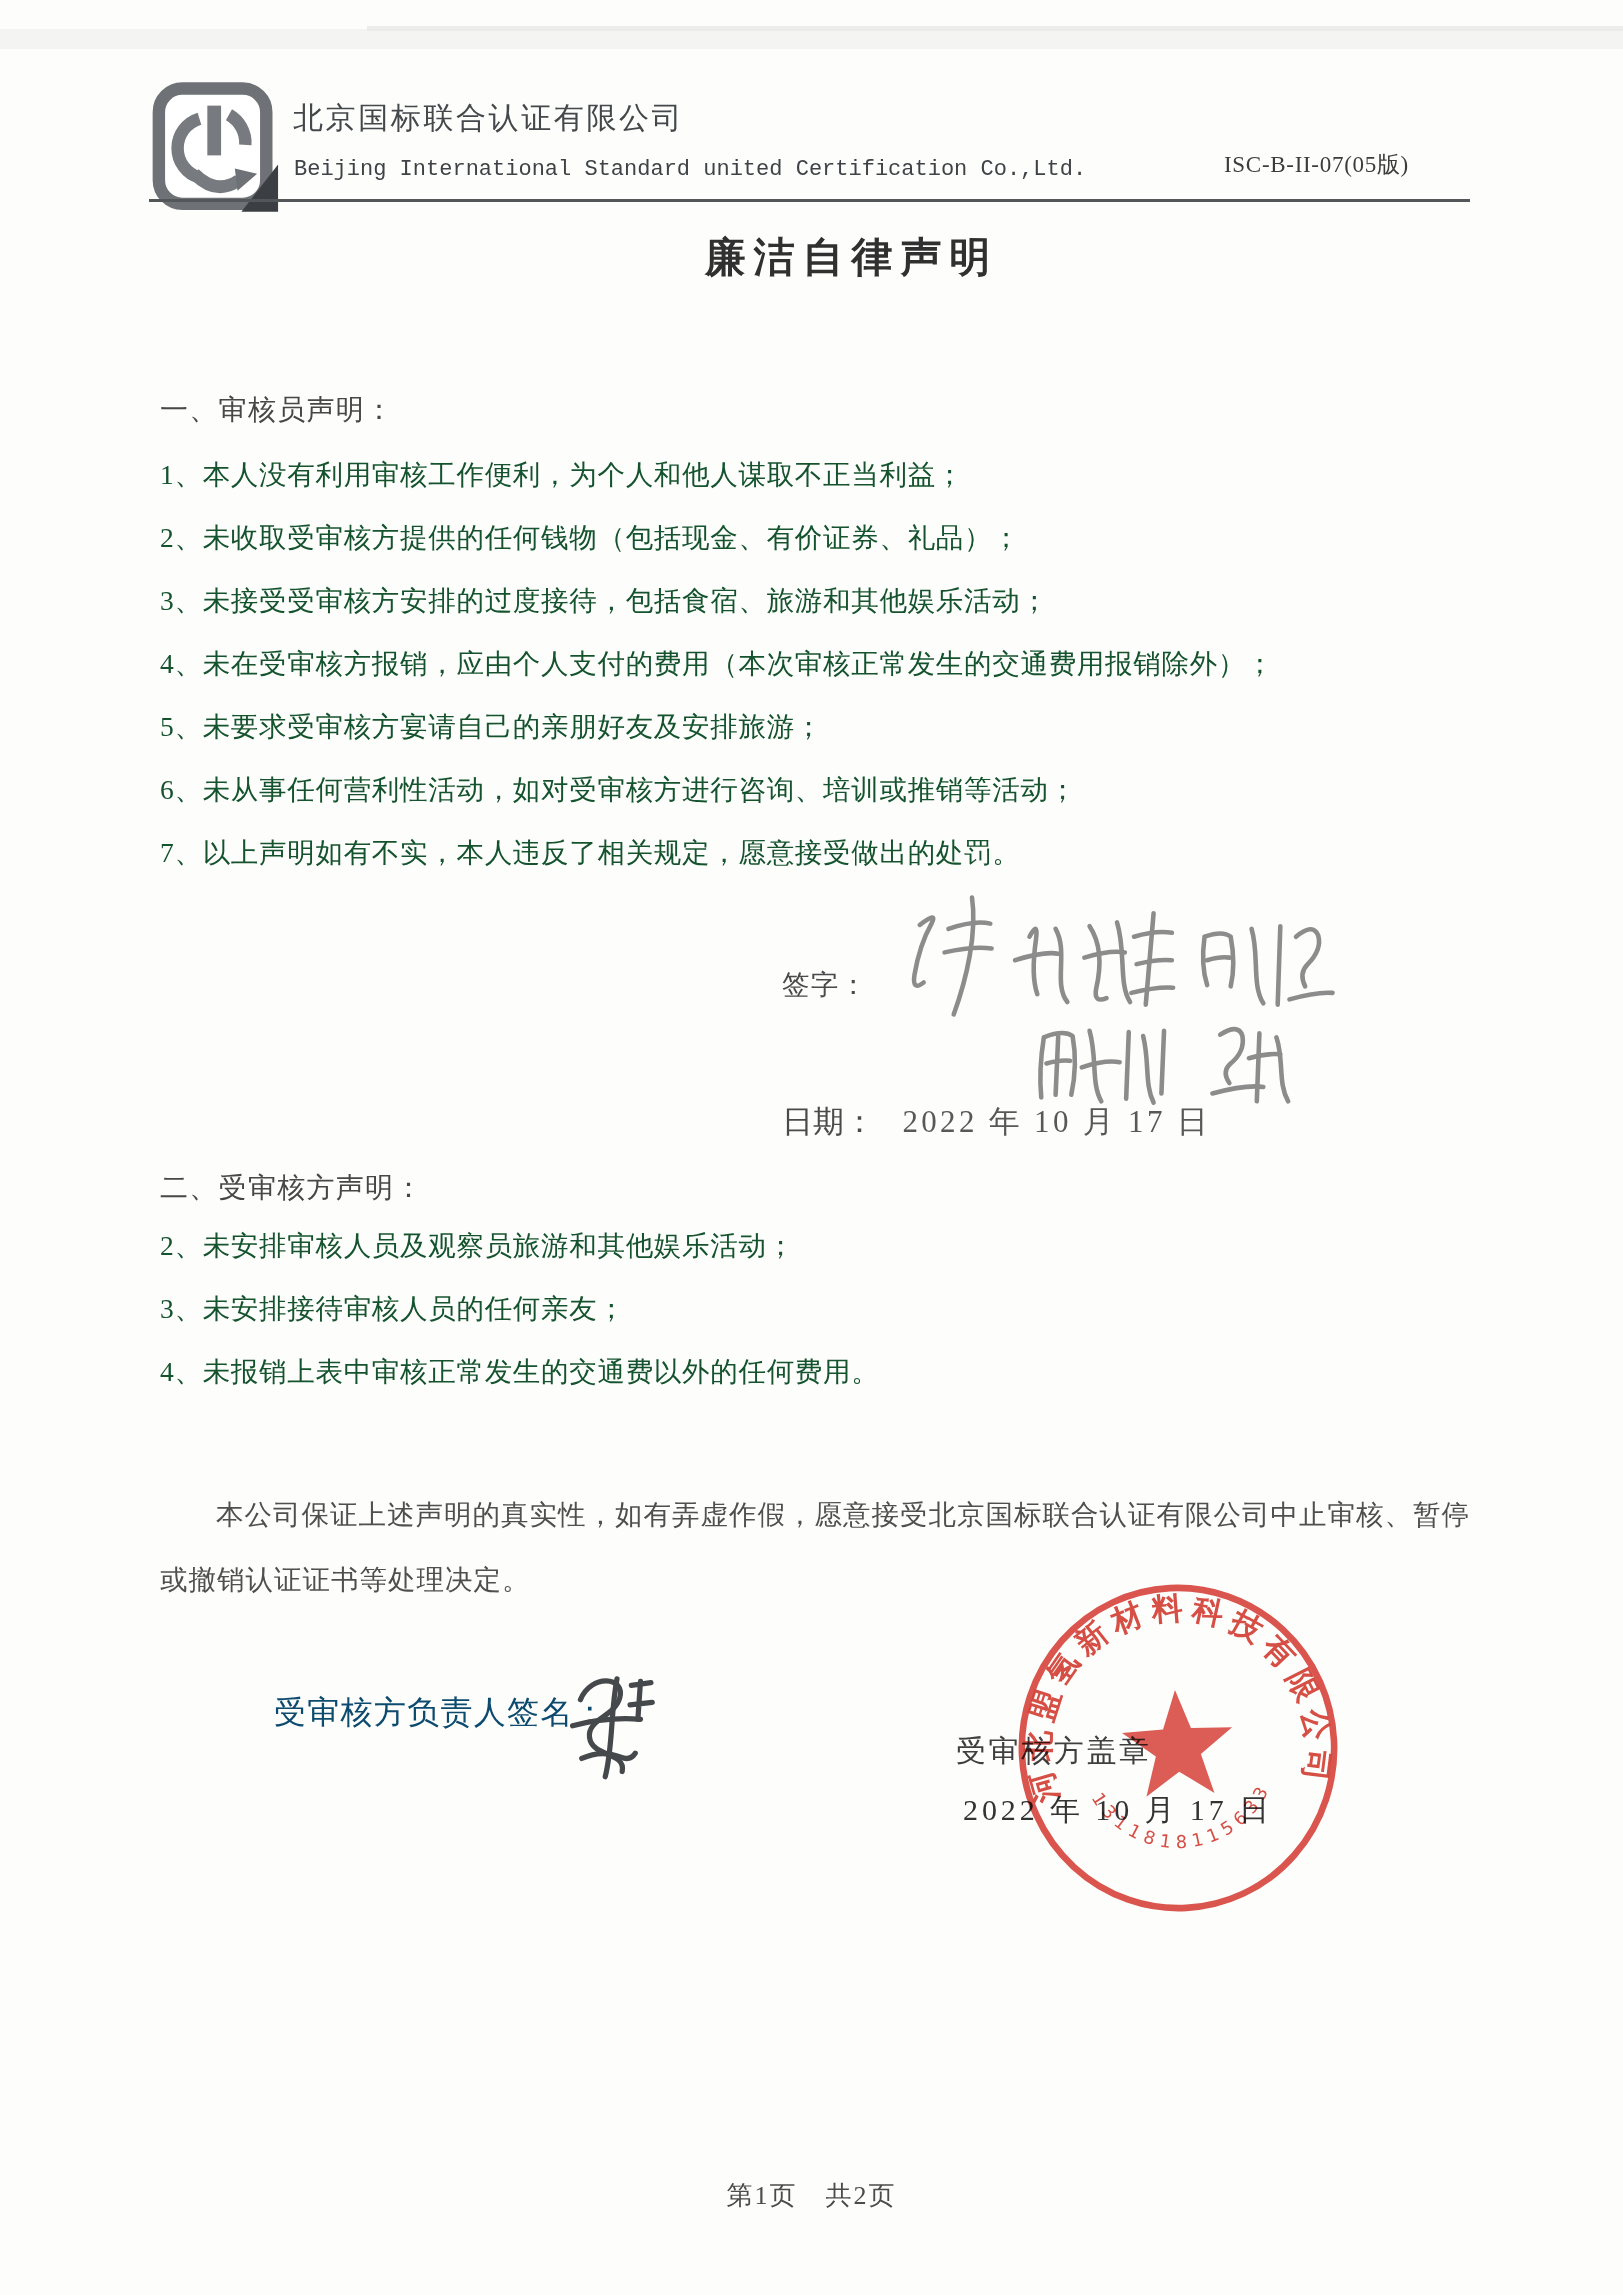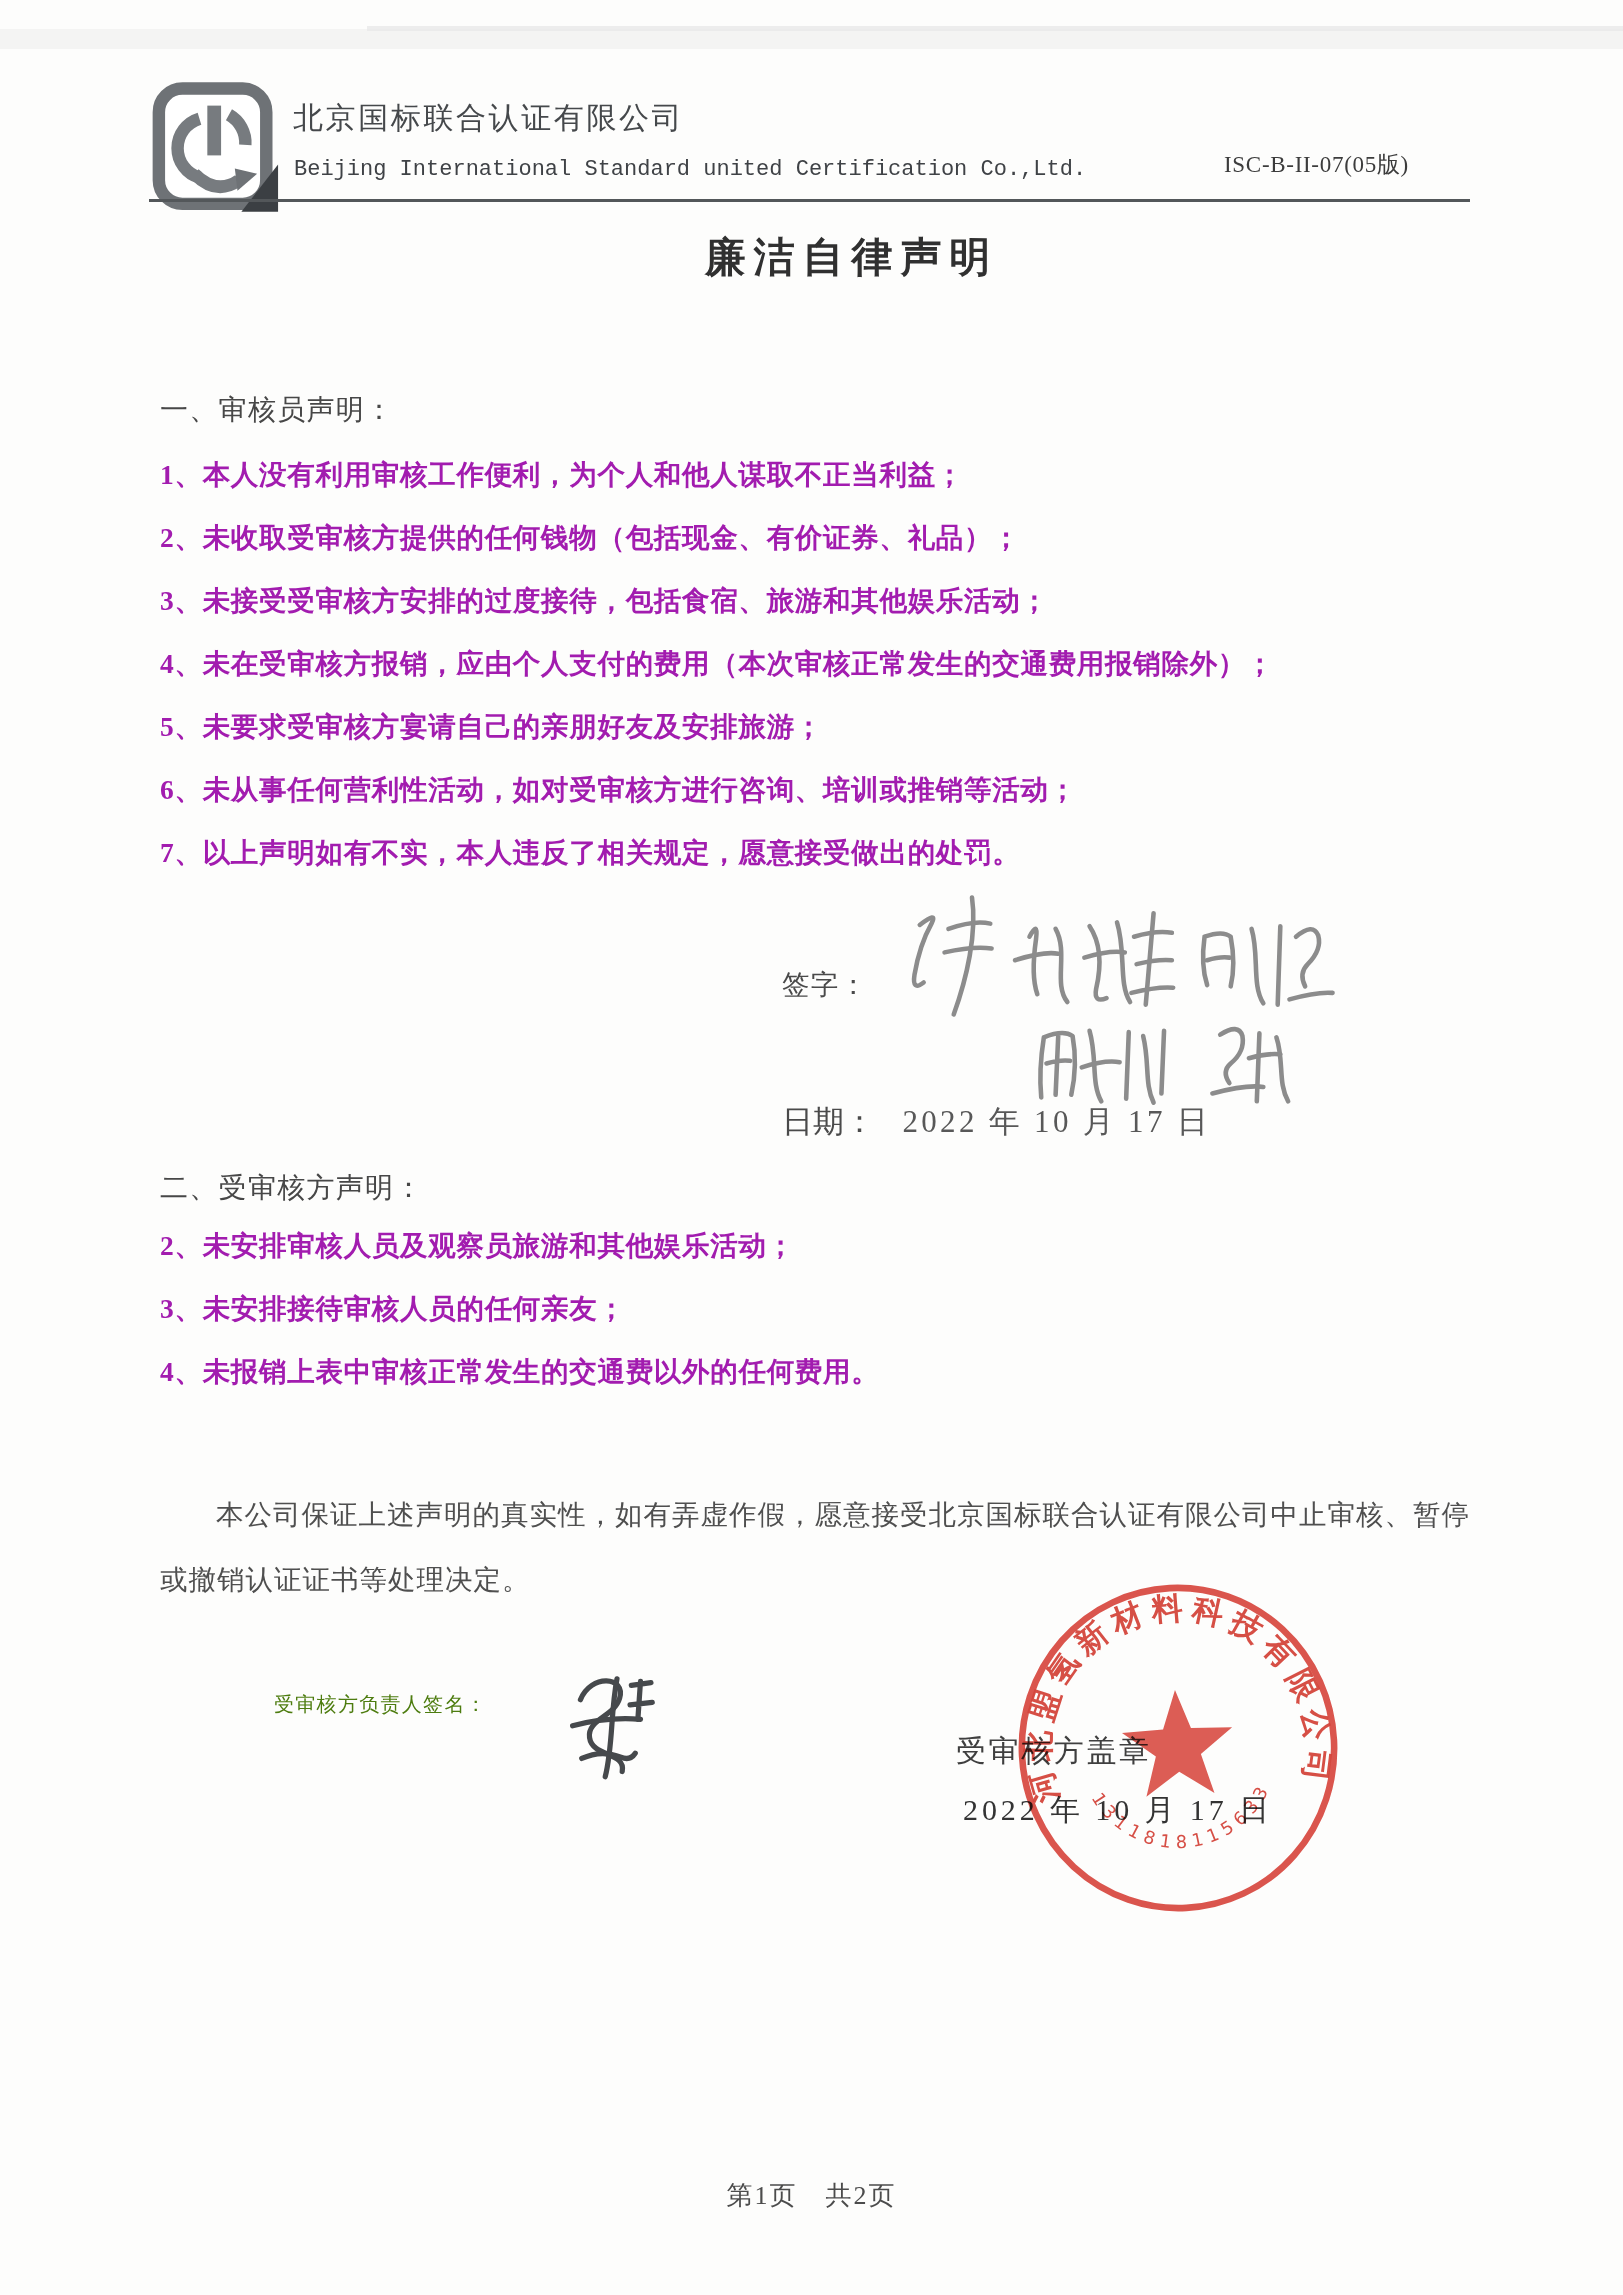--- a/index.html
+++ b/index.html
@@ -44,37 +44,37 @@
   .sec-head{
     position:absolute;left:160px;
     font-size:28px;color:#474747;white-space:nowrap;letter-spacing:1.3px;
   }
   .s1-head{top:391px;}
   .s2-head{top:1169px;}
   .items{position:absolute;left:160px;}
   .s1-items{top:460px;}
   .s2-items{top:1231px;}
   .items div{
-    height:63px;font-size:27.5px;color:#a21caf;
-    white-space:nowrap;letter-spacing:0.7px;line-height:30px;font-weight:bold;
+    height:63px;font-size:27.5px;color:#14532d;
+    white-space:nowrap;letter-spacing:0.7px;line-height:30px;
   }
   .s2-items div{height:63px;}
 
   .sign-label{position:absolute;left:782px;top:967px;font-size:27.5px;color:#4a4a4a;letter-spacing:1.3px;}
   .sign-svg{position:absolute;left:893px;top:874px;width:465px;height:243px;}
 
   .date-line{position:absolute;left:782px;top:1101px;font-size:31px;color:#4a4a4a;white-space:nowrap;}
   .date-line .val{margin-left:27.5px;letter-spacing:3.3px;color:#585858;}
 
   .guarantee{
     position:absolute;left:160px;top:1482px;width:1316px;
     font-size:27.5px;color:#4f4f4f;line-height:65px;text-indent:56px;letter-spacing:1px;
   }
 
-  .auditee-label{position:absolute;left:274px;top:1691px;font-size:20px;color:#4d7c0f;letter-spacing:1.3px;}
+  .auditee-label{position:absolute;left:274px;top:1691px;font-size:32px;color:#0c4a6e;letter-spacing:1.3px;}
   .scribble-svg{position:absolute;left:553px;top:1659px;width:111px;height:131px;}
 
   
   .seal-cover-label{position:absolute;left:956px;top:1731px;font-size:30px;color:#3f3f3f;letter-spacing:2.6px;z-index:2;}
   .seal-date{position:absolute;left:963px;top:1790px;font-size:30px;color:#333;letter-spacing:3.9px;z-index:2;white-space:nowrap;}
   .seal-svg{
     position:absolute;left:1013px;top:1580px;width:330px;height:336px;
     mix-blend-mode:multiply;z-index:3;transform:rotate(-3deg);
   }
 

